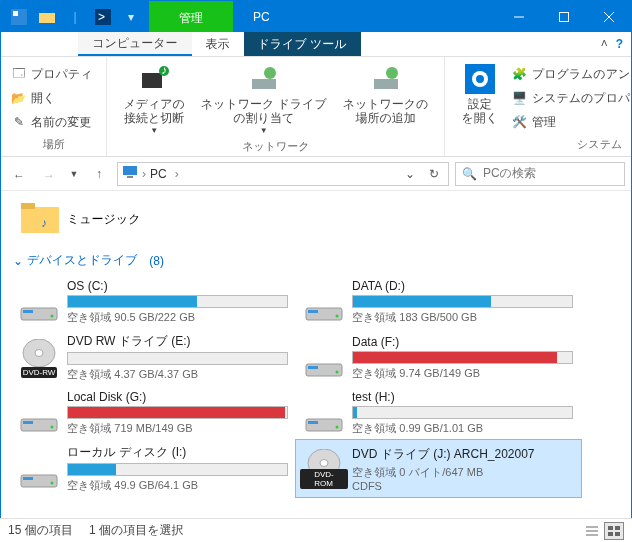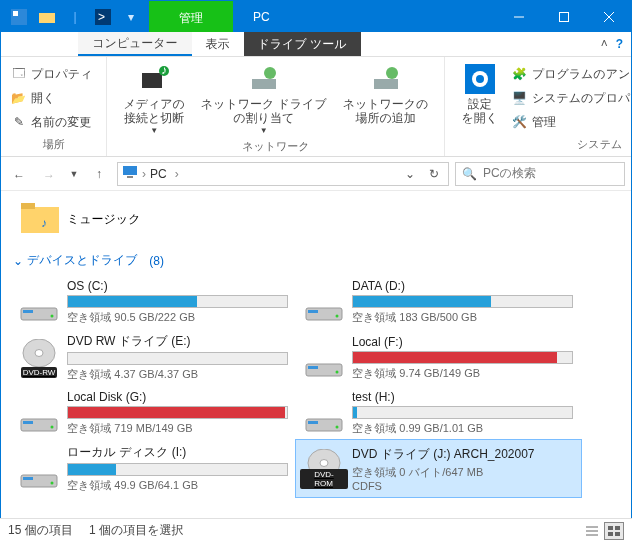--- a/index.html
+++ b/index.html
@@ -8,21 +8,21 @@
 .titlebar .qat{display:flex;align-items:center;padding:0 4px;}
 .titlebar .qat-icon{width:24px;height:24px;margin:0 2px;display:flex;align-items:center;justify-content:center;}
 .titlebar .tab-ctx{background:#17c117;padding:4px 30px 0;display:flex;align-items:center;font-size:12px;}
 .titlebar .title{flex:1;display:flex;align-items:center;padding-left:20px;font-size:12px;}
 .titlebar .winbtns{display:flex;}
 .titlebar .winbtn{width:45px;display:flex;align-items:center;justify-content:center;cursor:pointer;}
 .menubar{height:25px;display:flex;border-bottom:1px solid #e0e0e0;background:#fff;}
 .menubar .file{background:#4d7c0f;color:#fff;padding:0 14px;display:flex;margin-top:32px;}
 .menubar .tab{padding:4px 14px;display:flex;align-items:center;color:#444;cursor:pointer;position:relative;}
 .menubar .tab.active{border-bottom:2px solid #0078d7;background:#f5f5f5;}
-.menubar .tab.mgmt{background:#404040;color:#fff;}
+.menubar .tab.mgmt{background:#0c4a6e;color:#fff;}
 .menubar .help{margin-left:auto;display:flex;align-items:center;padding:0 8px;gap:8px;}
 .ribbon{height:100px;border-bottom:1px solid #dcdcdc;display:flex;background:#fff;}
 .ribbon-group{border-right:1px solid #e8e8e8;padding:4px 8px;display:flex;flex-direction:column;}
 .ribbon-group .body{flex:1;display:flex;}
 .ribbon-group .label{text-align:center;color:#666;font-size:11px;padding-top:2px;}
 .small-btns{display:flex;flex-direction:column;gap:2px;padding:2px 6px 0 2px;}
 .small-btn{display:flex;align-items:center;gap:4px;color:#444;cursor:pointer;height:22px;white-space:nowrap;}
 .small-btn .ic{width:16px;height:16px;display:flex;align-items:center;justify-content:center;}
 .big-btn{display:flex;flex-direction:column;align-items:center;justify-content:flex-start;padding:2px 8px;color:#444;text-align:center;line-height:1.2;cursor:pointer;}
 .big-btn .ic{width:32px;height:32px;margin-bottom:2px;display:flex;align-items:center;justify-content:center;}
@@ -32,21 +32,21 @@
 .addrbox .crumb{display:flex;align-items:center;gap:4px;color:#333;}
 .addrbox .spacer{flex:1;}
 .addrbox .ab-btn{width:20px;height:20px;display:flex;align-items:center;justify-content:center;color:#555;}
 .searchbox{width:170px;border:1px solid #ccc;height:24px;display:flex;align-items:center;padding:0 6px;color:#777;}
 .content{padding:6px 10px 0 10px;height:312px;overflow:hidden;}
 .folder-row{display:flex;align-items:center;gap:8px;padding:4px 10px 8px 10px;}
 .section-hdr{color:#0066cc;font-size:13px;padding:6px 0 6px 2px;display:flex;align-items:center;gap:4px;}
 .drives{display:flex;flex-wrap:wrap;}
 .drive{width:285px;display:flex;gap:8px;padding:4px 8px;align-items:center;}
 .drive.sel{background:#cde8ff;outline:1px solid #7abdff;}
-.drive .dicon{width:40px;height:40px;display:flex;flex-direction:column;align-items:center;justify-content:flex-end;font-size:7px;text-decoration:underline;}
+.drive .dicon{width:40px;height:40px;display:flex;flex-direction:column;align-items:center;justify-content:flex-end;font-size:7px;}
 .drive .dbody{flex:1;}
 .drive .dname{color:#222;margin-bottom:2px;white-space:nowrap;overflow:hidden;text-overflow:ellipsis;}
 .drive .bar{height:13px;border:1px solid #bbb;background:#eee;margin-bottom:2px;position:relative;}
 .drive .bar .fill{height:100%;background:#26a0da;}
 .drive .bar .fill.red{background:#d9363e;}
 .drive .dstat{color:#666;font-size:11px;}
 .statusbar{position:absolute;bottom:0;left:0;right:0;height:24px;border-top:1px solid #e0e0e0;display:flex;align-items:center;padding:0 8px;color:#444;font-size:11px;gap:16px;background:#fff;}
 .statusbar .views{margin-left:auto;display:flex;gap:2px;}
 .view-ic{width:20px;height:18px;border:1px solid transparent;display:flex;align-items:center;justify-content:center;}
 .view-ic.active{border-color:#888;background:#e8e8e8;}
@@ -305,21 +305,21 @@
     </div>
       <div class="drive ">
       <div class="dicon">
           <svg width="40" height="30">
             <rect x="2" y="16" width="36" height="12" rx="2" fill="#c8c8c8" stroke="#999"></rect>
             <rect x="4" y="18" width="10" height="3" fill="#3a94db"></rect>
             <circle cx="33" cy="24" r="1.5" fill="#3c3"></circle>
           </svg>
         </div>
       <div class="dbody">
-        <div class="dname">Local (F:)</div>
+        <div class="dname">Data (F:)</div>
         <div class="bar">
             <div class="fill red" style="width:93%"></div>
           </div>
         <div class="dstat">空き領域 9.74 GB/149 GB</div>
 
       </div>
     </div>
       <div class="drive ">
       <div class="dicon">
           <svg width="40" height="30">

